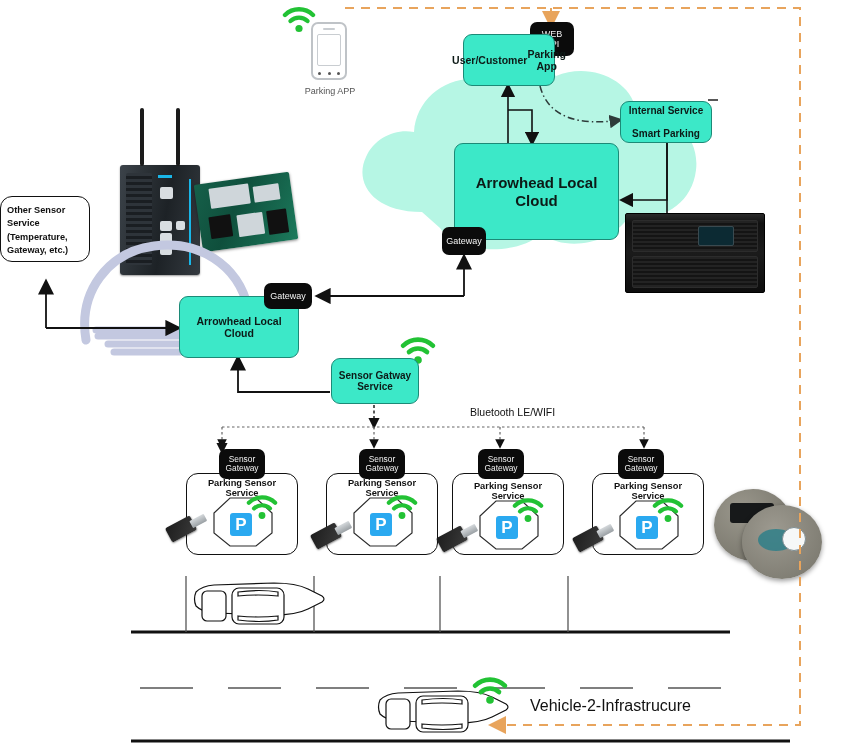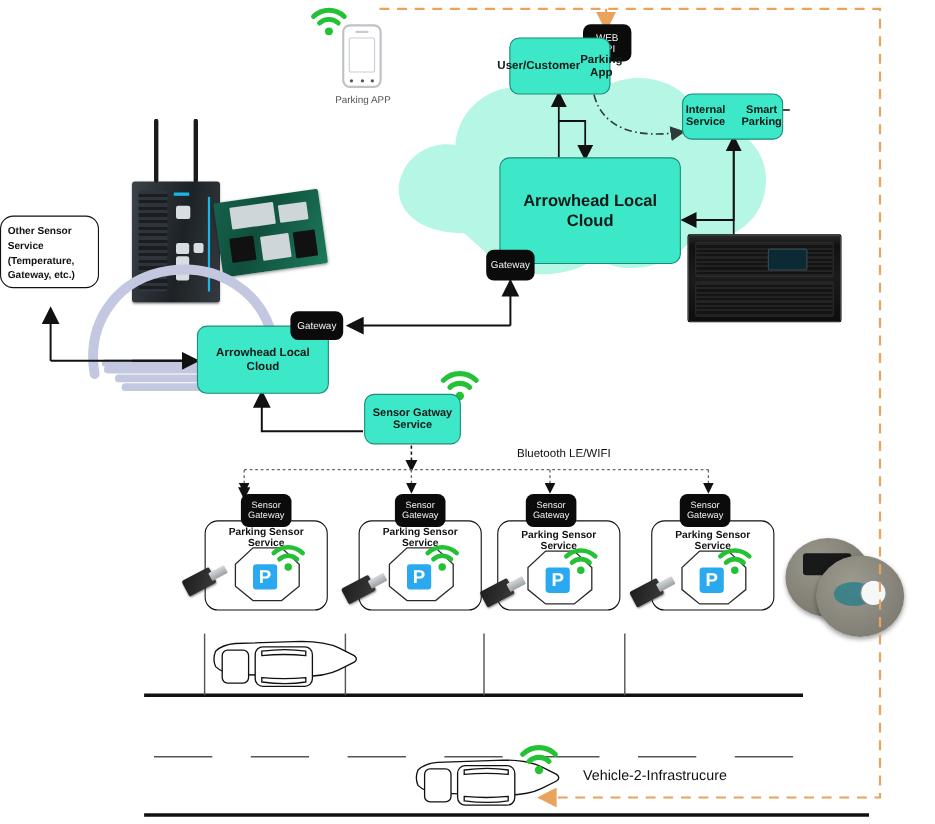--- a/index.html
+++ b/index.html
@@ -244,21 +244,21 @@
   <div class="blackbox" style="left:530px;top:22px;width:44px;height:34px;font-size:9px;flex-direction:column;">
     <span>WEB</span>
     <span>API</span>
   </div>
 
   <div class="tealbox" style="left:463px;top:34px;width:92px;height:52px;font-size:10.5px;flex-direction:row;">
     <span>User/Customer</span>
     <span>Parking App</span>
   </div>
 
-  <div class="tealbox" style="left:620px;top:85px;width:92px;height:42px;font-size:10px;flex-direction:row;gap:12px;">
+  <div class="tealbox" style="left:620px;top:101px;width:92px;height:42px;font-size:10px;flex-direction:column;gap:12px;">
     <span>Internal Service</span>
     <span>Smart Parking</span>
   </div>
 
 
   <div class="tealbox" style="left:454px;top:143px;width:165px;height:97px;font-size:15px;flex-direction:column;">
     <span>Arrowhead Local</span>
     <span>Cloud</span>
   </div>
 
@@ -356,15 +356,15 @@
     <circle cx="17" cy="22.5" r="3.6" fill="#22c234"></circle>
   </svg>
   <div class="blackbox" style="left:618px;top:449px;width:46px;height:30px;font-size:8.4px;flex-direction:column;">
     <span>Sensor</span>
     <span>Gateway</span>
   </div>
   <div class="dongle" style="left:574px;top:531px;width:28px;height:16px;">
       <div class="usb"></div>
     </div>
 
-  <div style="left:530px;top:697px;font-size:13px;color:#111;">Vehicle-2-Infrastrucure</div>
+  <div style="left:530px;top:697px;font-size:16px;color:#111;">Vehicle-2-Infrastrucure</div>
 
 </div>
 
 </body></html>

